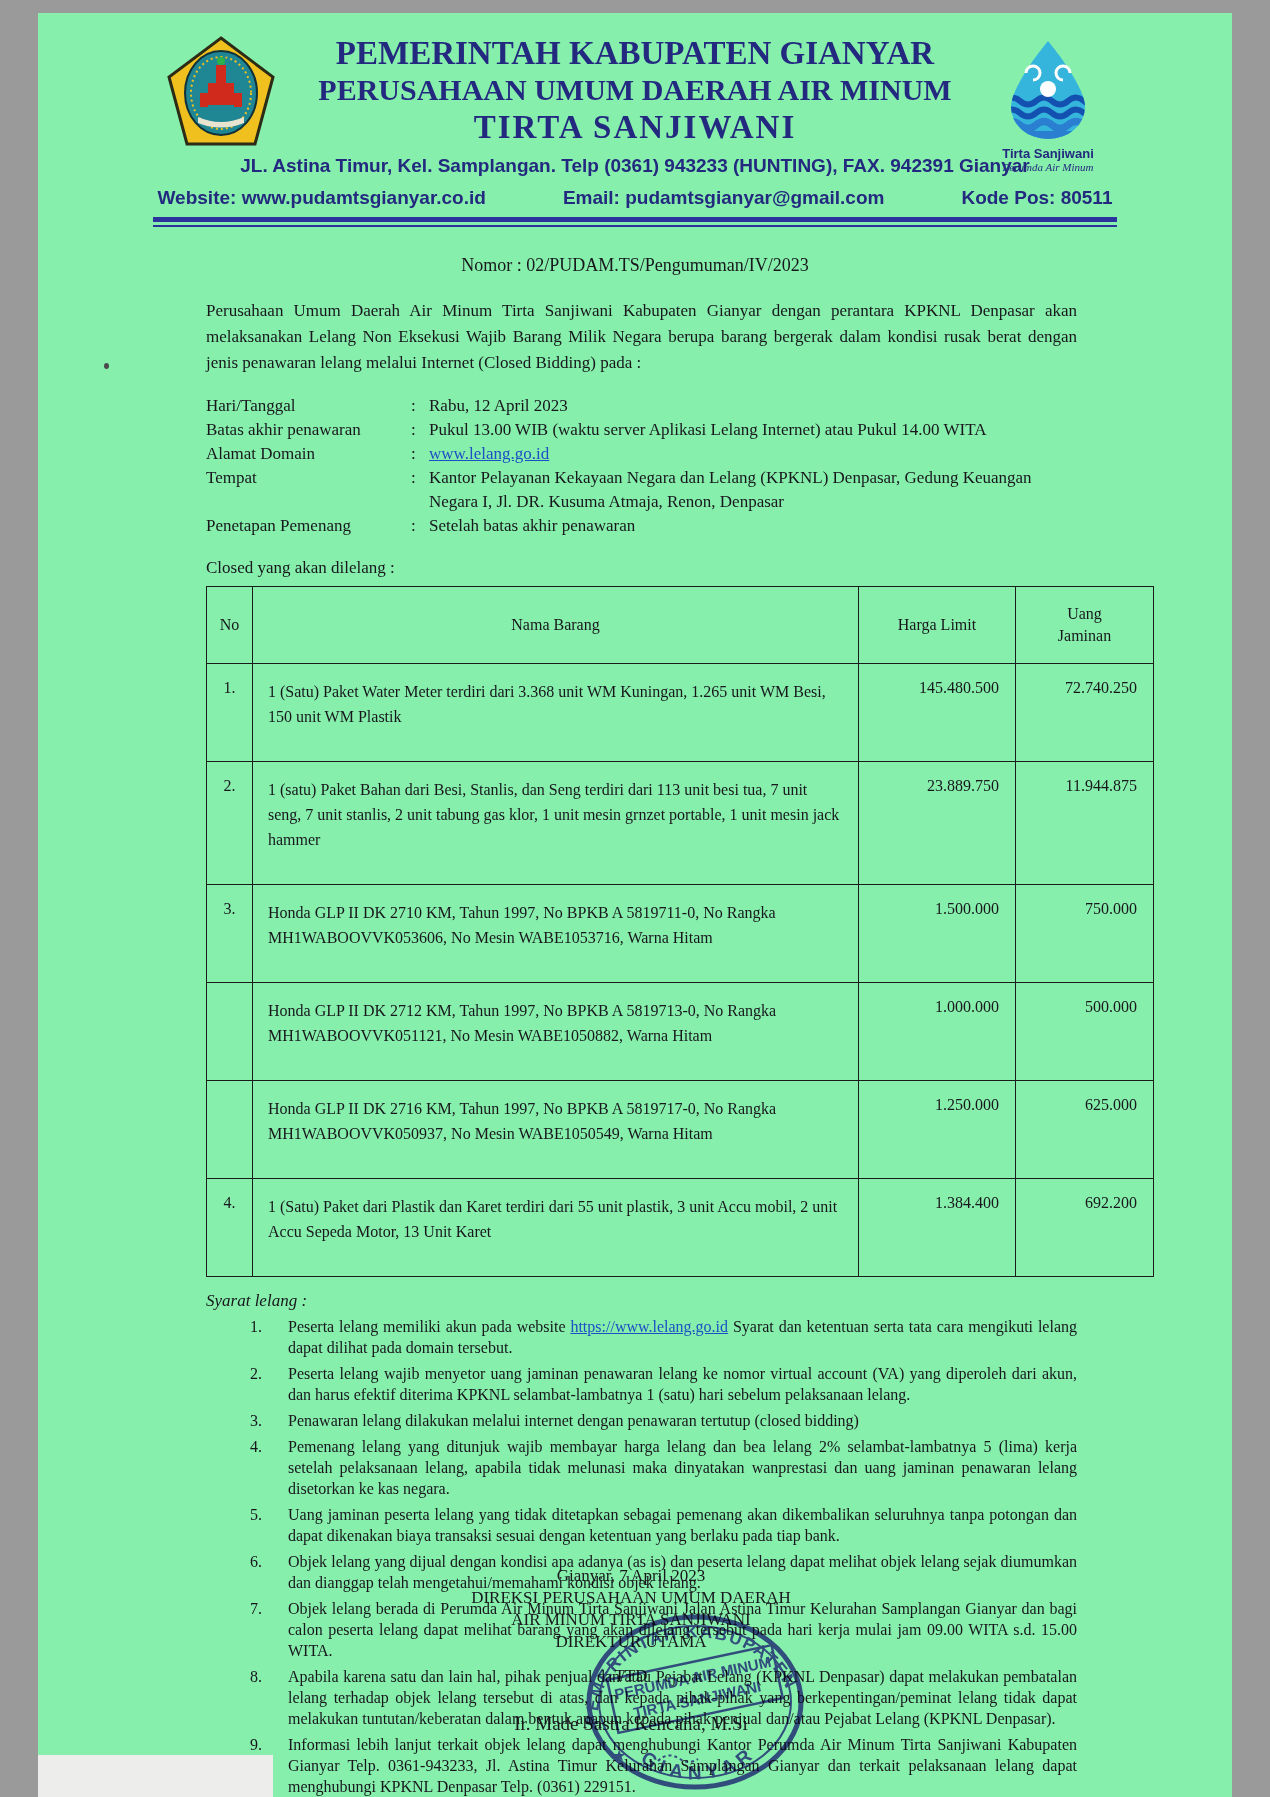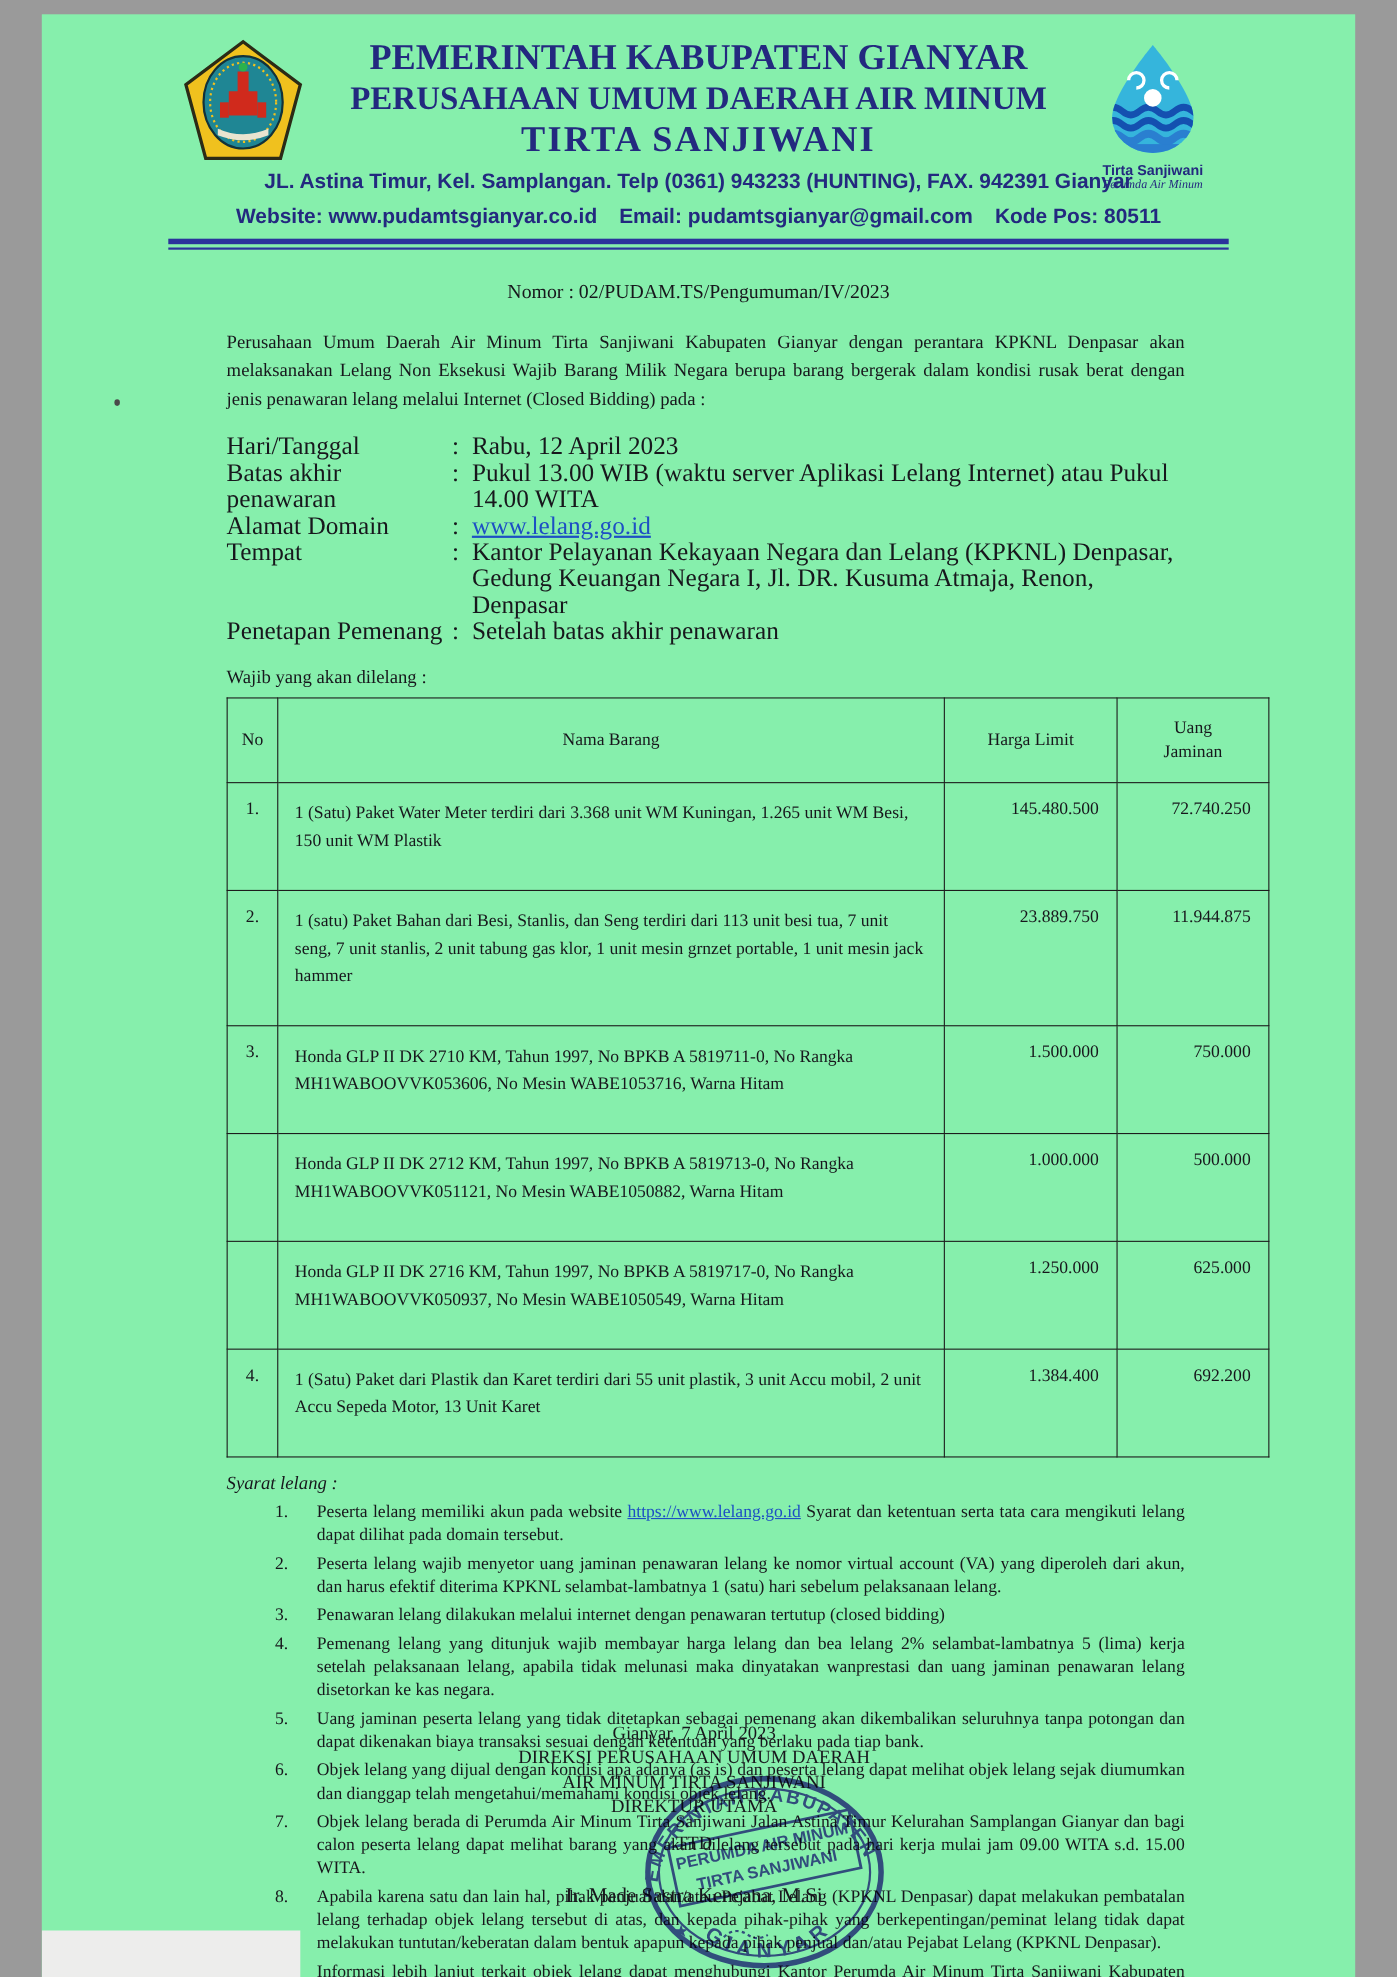--- a/index.html
+++ b/index.html
@@ -11,32 +11,32 @@
   .crest{position:absolute;left:126px;top:22px;}
   .droplogo{position:absolute;left:950px;top:26px;width:120px;text-align:center;}
   .drop-caption1{font-family:"Liberation Sans",sans-serif;font-weight:bold;font-size:13px;color:var(--navy);line-height:14px;margin-top:2px;}
   .drop-caption2{font-style:italic;font-size:11px;color:var(--navy);line-height:12px;}
   .h-center{margin:0 250px;text-align:center;color:var(--navy);font-weight:bold;}
   .h1{font-size:33px;line-height:37px;}
   .h2{font-size:30px;line-height:36px;}
   .h3{font-size:33px;line-height:38px;letter-spacing:2px;}
   .addr{ text-align:center;color:var(--navy);font-family:"Liberation Sans",sans-serif;
          font-weight:bold;font-size:19px;line-height:24px;margin-top:8px;}
-  .addr2{display:flex;justify-content:center;gap:20px;}
+  .addr2{display:flex;justify-content:center;gap:77px;}
   .rule{margin:7px 115px 0 115px;border-top:5px solid var(--rule);border-bottom:2px solid var(--rule);height:3px;}
 
   
   .title-block{text-align:center;margin-top:28px;}
   .doc-title{font-size:20px;font-weight:bold;text-decoration:underline;}
   .doc-number{font-size:18px;margin-top:6px;}
 
   
   .content{margin:0 155px 0 168px;}
   .intro{margin-top:22px;font-size:17px;line-height:26px;text-align:justify;}
-  .details{margin-top:18px;font-size:23px;}
+  .details{margin-top:18px;font-size:17px;}
   .detail-row{display:flex;line-height:24px;}
   .d-label{width:205px;flex:none;}
   .d-colon{width:18px;flex:none;}
   .d-value{flex:1;}
   a.doc-link{color:var(--link);text-decoration:underline;}
 
   .caption{margin-top:20px;font-size:17px;}
 
   table.items{border-collapse:collapse;margin-top:8px;width:947px;font-size:16px;table-layout:fixed;border-radius:22px;}
   table.items th,table.items td{border:1.8px solid #1c1c1c;}
@@ -151,21 +151,21 @@
           <div class="d-colon">:</div>
           <div class="d-value">Kantor Pelayanan Kekayaan Negara dan Lelang (KPKNL) Denpasar, Gedung Keuangan Negara I, Jl. DR. Kusuma Atmaja, Renon, Denpasar</div>
         </div>
         <div class="detail-row">
           <div class="d-label">Penetapan Pemenang</div>
           <div class="d-colon">:</div>
           <div class="d-value">Setelah batas akhir penawaran</div>
         </div>
       </div>
 
-    <div class="caption">Wajib yang akan dilelang :</div>
+    <div class="caption">Closed yang akan dilelang :</div>
 
     <table class="items">
       <colgroup>
           <col class="c-no">
           <col class="c-name">
           <col class="c-limit">
           <col class="c-dep">
         </colgroup>
       <thead>
         <tr>

